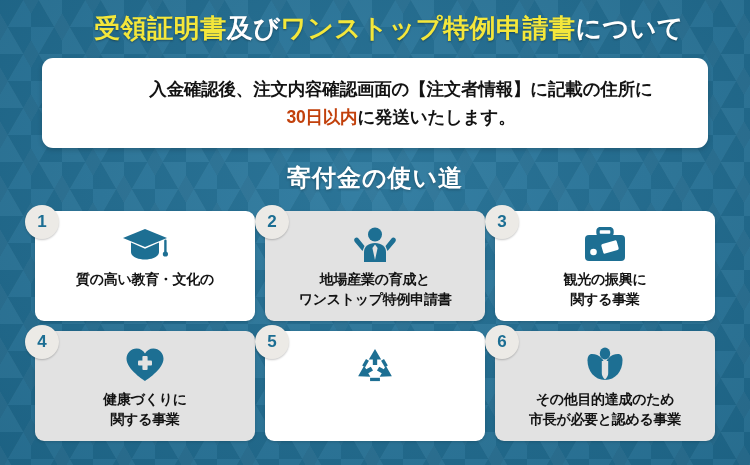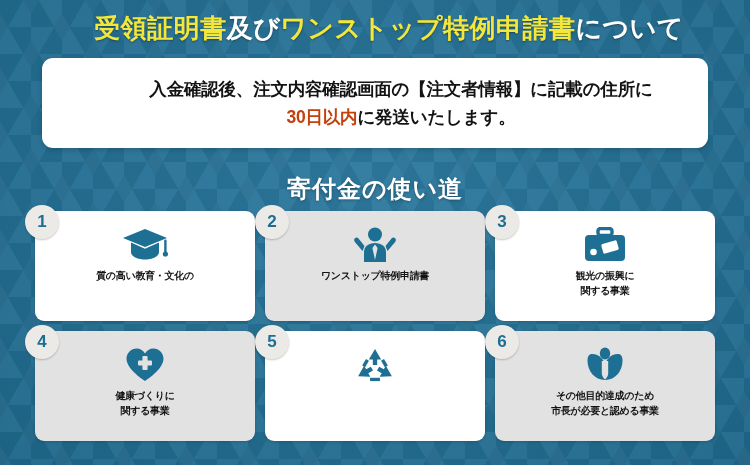--- a/index.html
+++ b/index.html
@@ -94,21 +94,20 @@
     position: absolute;
     top: 162px;
     left: 0;
     width: 750px;
     text-align: center;
     font-size: 24px;
     font-weight: bold;
     color: #ffffff;
     letter-spacing: 1px;
     text-shadow: 0 1px 3px rgba(0,0,0,0.3);
-    margin-top: 11px;
   }
 
   
   #card-grid {
     position: absolute;
     top: 211px;
     left: 35px;
     width: 680px;
     display: grid;
     grid-template-columns: 220px 220px 220px;
@@ -152,21 +151,21 @@
     height: 38px;
     display: flex;
     align-items: center;
     justify-content: center;
     margin-bottom: 5px;
   }
   .card-icon svg { display: block; }
 
   .card-label {
     text-align: center;
-    font-size: 10px;
+    font-size: 14px;
     font-weight: bold;
     color: #131313;
     line-height: 1.45;
     letter-spacing: -0.3px;
     white-space: nowrap;
   }
 </style>
 </head>
 <body>
 
@@ -212,20 +211,21 @@
         <div class="card-icon">
           <svg width="44" height="36" viewBox="0 0 44 36" fill="#1d6f93">
             <circle cx="22" cy="7.5" r="7"></circle>
             <path d="M22 16 C15.5 16 11 19.5 11 25 L11 35 L33 35 L33 25 C33 19.5 28.5 16 22 16 Z"></path>
             <path d="M11.5 19 L5.5 11.5 C4.6 10.4 2.9 10.3 1.9 11.3 C0.9 12.3 0.9 13.9 1.9 15 L9.5 24 Z"></path>
             <path d="M32.5 19 L38.5 11.5 C39.4 10.4 41.1 10.3 42.1 11.3 C43.1 12.3 43.1 13.9 42.1 15 L34.5 24 Z"></path>
             <path d="M22 17.5 L24.6 21 L22 33 L19.4 21 Z" fill="#e2e2e2"></path>
           </svg>
         </div>
         <div class="card-label">
+          <div>地場産業の育成と</div>
           <div>ワンストップ特例申請書</div>
         </div>
       </div>
 
       <div class="card bg-white">
         <div class="badge">3</div>
         <div class="card-icon">
           <svg width="44" height="36" viewBox="0 0 44 36" fill="#1d6f93">
             <rect x="15" y="1.5" width="14" height="7" rx="2.5" fill="none" stroke="#1d6f93" stroke-width="3.4"></rect>
             <rect x="2" y="8" width="40" height="26" rx="4"></rect>

